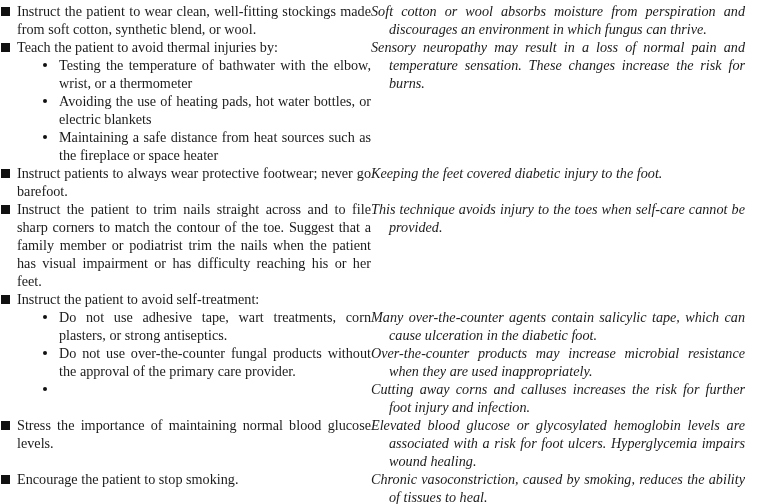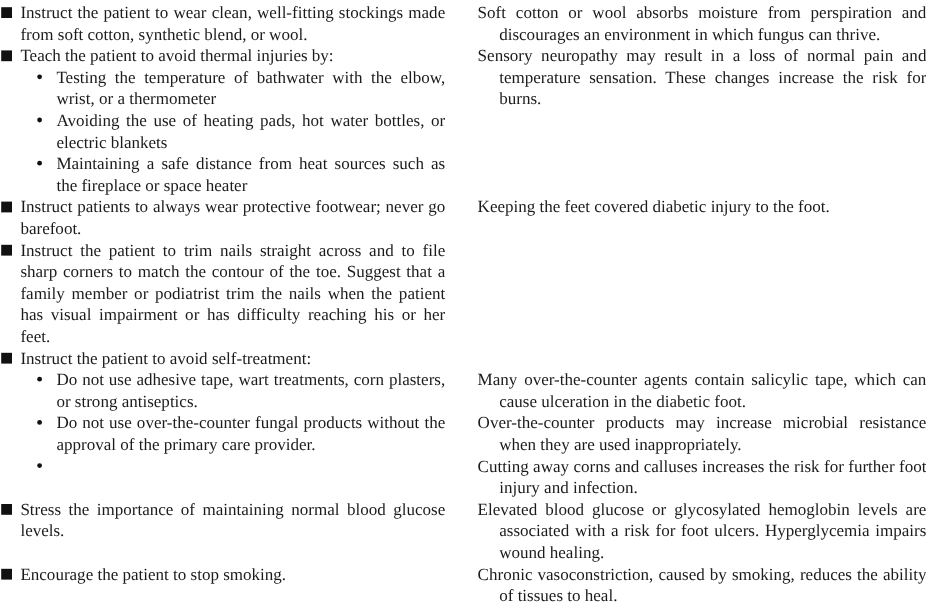--- a/index.html
+++ b/index.html
@@ -12,56 +12,56 @@
     font-family: "Liberation Serif", "DejaVu Serif", serif;
     font-size: 14.2px;
     line-height: 18px;
     overflow: hidden;
     padding: 2px 0 0 1px;
   }
   .table { width: 771px; }
   .row {
     display: grid;
     grid-template-columns: 370px 374px;
-    column-gap: 27px;
   }
   .cell { text-align: justify; }
   
   .inst {
     padding-left: 16px;
     text-indent: -16px;
     margin: 0;
   }
   .sq {
     display: inline-block;
     width: 9px;
     height: 9px;
     background: #111111;
     margin-right: 7px;
   }
   
   .sub {
-    padding-left: 46px;
+    padding-left: 58px;
     text-indent: -16px;
     margin: 0;
   }
   .dot {
     display: inline-block;
     width: 4px;
     height: 4px;
     border-radius: 50%;
     background: #111111;
     margin-right: 12px;
     vertical-align: 3px;
   }
   
   .rat {
     padding-left: 18px;
     text-indent: -18px;
     margin: 0;
+    font-style: italic;
   }
   .offset-one-line { padding-top: 18px; }
 </style>
 </head>
 <body>
 
 <div class="table">
 
   <div class="row">
     <div class="cell">
@@ -90,20 +90,23 @@
     </div>
     <div class="cell">
       <p class="rat">Keeping the feet covered diabetic injury to the foot.</p>
     </div>
   </div>
 
   <div class="row">
     <div class="cell">
       <p class="inst"><span class="sq"></span><span>Instruct the patient to trim nails straight across and to file sharp corners to match the contour of the toe. Suggest that a family member or podiatrist trim the nails when the patient has visual impairment or has difficulty reaching his or her feet.</span></p>
     </div>
+    <div class="cell">
+      <p class="rat">This technique avoids injury to the toes when self-care cannot be provided.</p>
+    </div>
   </div>
 
   <div class="row">
     <div class="cell">
       <p class="inst"><span class="sq"></span><span>Instruct the patient to avoid self-treatment:</span></p>
       <p class="sub"><span class="dot"></span><span>Do not use adhesive tape, wart treatments, corn plasters, or strong antiseptics.</span></p>
       <p class="sub"><span class="dot"></span><span>Do not use over-the-counter fungal products without the approval of the primary care provider.</span></p>
       <p class="sub"><span class="dot"></span></p>
     </div>
     <div class="cell offset-one-line">

